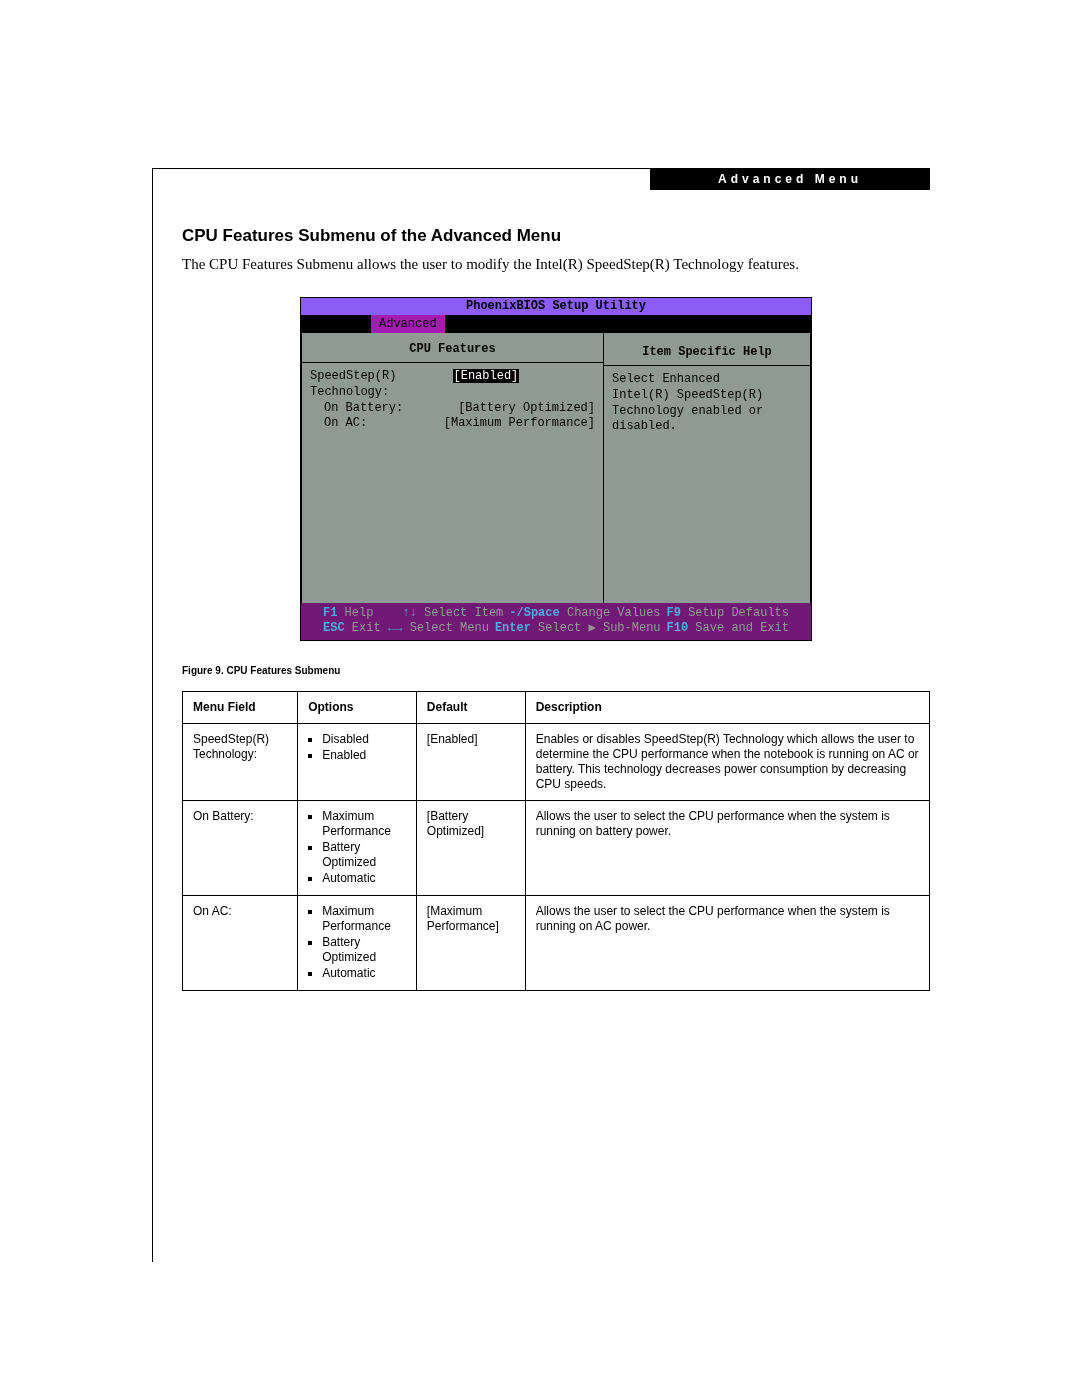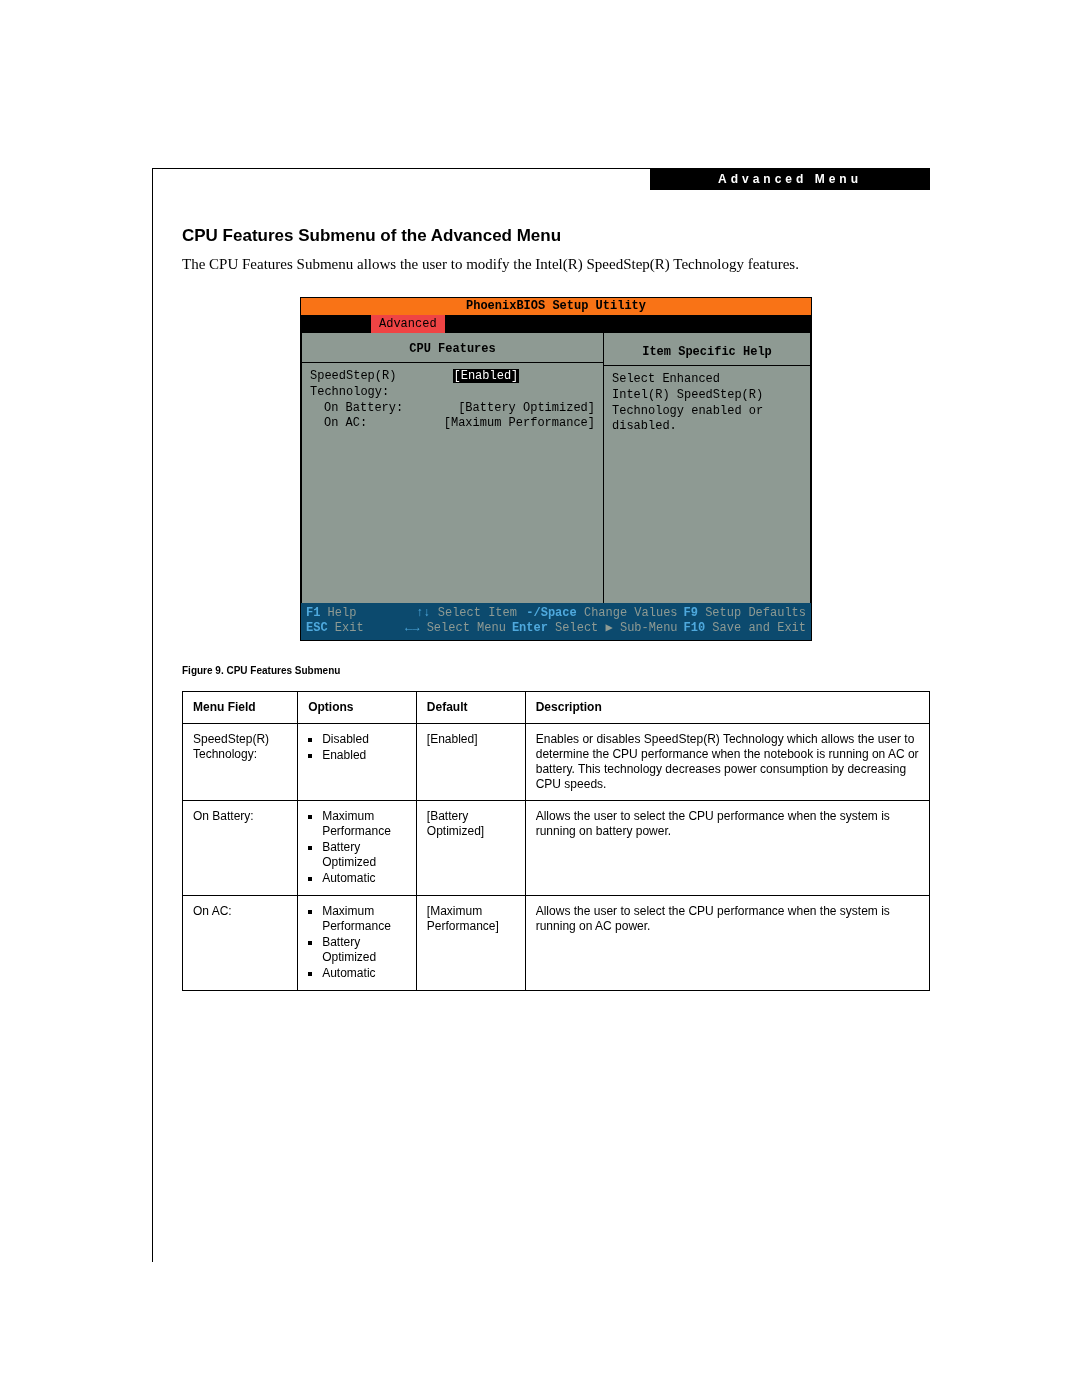--- a/index.html
+++ b/index.html
@@ -6,35 +6,35 @@
   .page{width:1080px;height:1397px;margin:0 auto;position:relative;box-sizing:border-box}
   .rule-top{position:absolute;left:152px;right:150px;top:168px;border-top:1px solid #000}
   .rule-left{position:absolute;left:152px;top:168px;bottom:135px;border-left:1px solid #000}
   .header-badge{position:absolute;right:150px;top:168px;width:280px;height:22px;background:#000;color:#fff;font:700 12px/22px Arial,Helvetica,sans-serif;letter-spacing:4px;text-align:center}
   .content{position:absolute;left:182px;top:212px;width:748px}
   h2{font:700 17px/1.2 Arial,Helvetica,sans-serif;margin:14px 0 8px}
   .intro{font:400 15px/1.35 Georgia,serif;margin:0 0 22px}
 
   
   .bios{width:510px;margin:18px auto 8px;border:1px solid #000}
-  .bios-title{background:#f97316;color:#000;font:700 12px/1.1 "Courier New",monospace;text-align:center;padding:2px 0}
+  .bios-title{background:#8b5cf6;color:#000;font:700 12px/1.1 "Courier New",monospace;text-align:center;padding:2px 0}
   .bios-tabs{background:#000;height:18px;display:flex}
   .bios-tab-spacer{width:70px}
-  .bios-tab{background:#ef4444;color:#000;font:400 12px/18px "Courier New",monospace;padding:0 8px}
+  .bios-tab{background:#a21caf;color:#000;font:400 12px/18px "Courier New",monospace;padding:0 8px}
   .bios-body{display:flex;background:#8e9a93;font:400 12px/1.3 "Courier New",monospace;height:270px}
   .bios-left{flex:3;border:1px solid #000;border-top:none;border-bottom:none;padding:5px 8px;position:relative}
   .bios-right{flex:2;border:1px solid #000;border-left:none;border-top:none;border-bottom:none;padding:8px 8px}
   .bios-colhdr{font-weight:700;text-align:center;padding:4px 0 6px}
   .bios-hr{border-top:1px solid #000;margin:-1px -8px 6px}
   .bios-row{display:flex}
   .bios-row .lbl{flex:1}
   .bios-row .val{flex:1;text-align:left;white-space:nowrap}
   .bios-sel{background:#000;color:#fff;padding:0 1px}
   .indent{padding-left:14px}
-  .bios-footer{background:#0c4a6e;color:#8e9a93;font:400 12px/1.3 "Courier New",monospace;padding:3px 5px}
+  .bios-footer{background:#701a75;color:#8e9a93;font:400 12px/1.3 "Courier New",monospace;padding:3px 22px}
   .bios-footer .row{display:flex;gap:6px}
   .bios-footer .k{color:#4fa9dd;font-weight:700;min-width:34px}
   .bios-footer .cell{flex:1;white-space:nowrap}
   .caption{font:700 10px/1.2 Arial,Helvetica,sans-serif;text-align:left;margin:24px 0 14px}
   .table-title{font:700 13px/1.3 Arial,Helvetica,sans-serif;text-align:center;margin:10px 0 10px}
 
   
   table.fields{width:100%;border-collapse:collapse;font:400 12px/1.25 Arial,Helvetica,sans-serif}
   table.fields th,table.fields td{border:1px solid #000;padding:8px 10px;vertical-align:top;text-align:left}
   table.fields th{font-weight:700}

